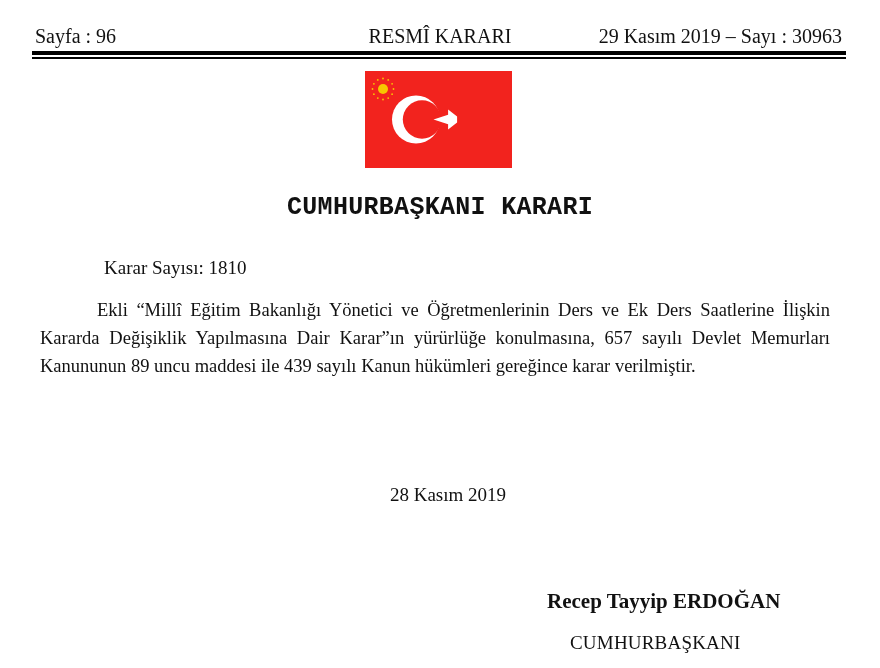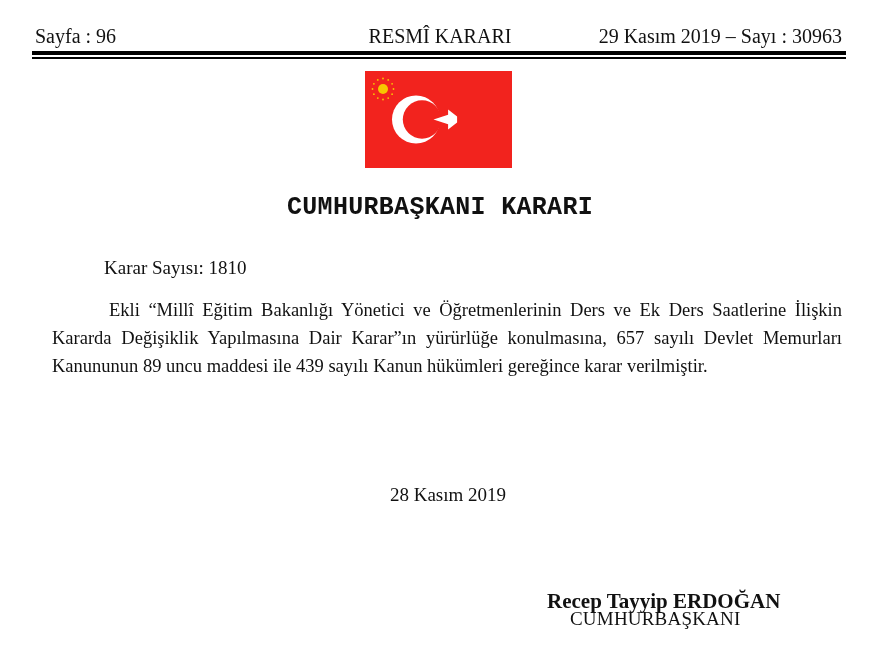--- a/index.html
+++ b/index.html
@@ -9,24 +9,24 @@
   #hdr-left { left:35px; }
   #hdr-center { left:0; width:880px; text-align:center; }
   #hdr-right { right:38px; }
   .rule-thick { position:absolute; left:32px; right:34px; top:51px; height:4px; background:#000; }
   .rule-thin { position:absolute; left:32px; right:34px; top:57px; height:1.5px; background:#000; }
   .flag { position:absolute; left:365px; top:71px; width:147px; height:97px; background:#f2231e; }
   .title { position:absolute; top:193px; left:0; width:880px; text-align:center;
            font-weight:bold; font-size:25px; letter-spacing:0.3px;font-family:Liberation Mono, monospace; }
   .karar-no { position:absolute; top:257px; left:104px; font-weight:normal; font-size:19px; }
   .body-text { position:absolute; top:296px; left:40px; width:790px; font-size:18.5px;
-               line-height:28px; text-align:justify; text-indent:57px;margin-left:12px; }
+               line-height:28px; text-align:justify; text-indent:57px; }
   .date { position:absolute; top:484px; left:0; width:880px; text-align:center; font-size:19px;padding-left:8px; }
   .sign-name { position:absolute; top:589px; left:547px; font-weight:bold; font-size:21px; }
-  .sign-title { position:absolute; top:608px; left:570px; font-size:19px; letter-spacing:0.2px; }
+  .sign-title { position:absolute; top:632px; left:570px; font-size:19px; letter-spacing:0.2px; }
 </style>
 </head>
 <body>
 
 <div class="hdr" id="hdr-center">RESMÎ KARARI</div>
 <div class="hdr" id="hdr-left">Sayfa : 96</div>
 <div class="hdr" id="hdr-right">29 Kasım 2019 – Sayı : 30963</div>
 <div class="rule-thick"></div>
 <div class="rule-thin"></div>
 

